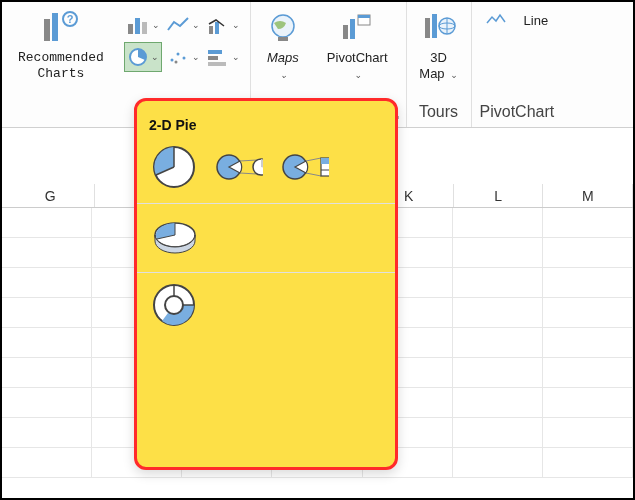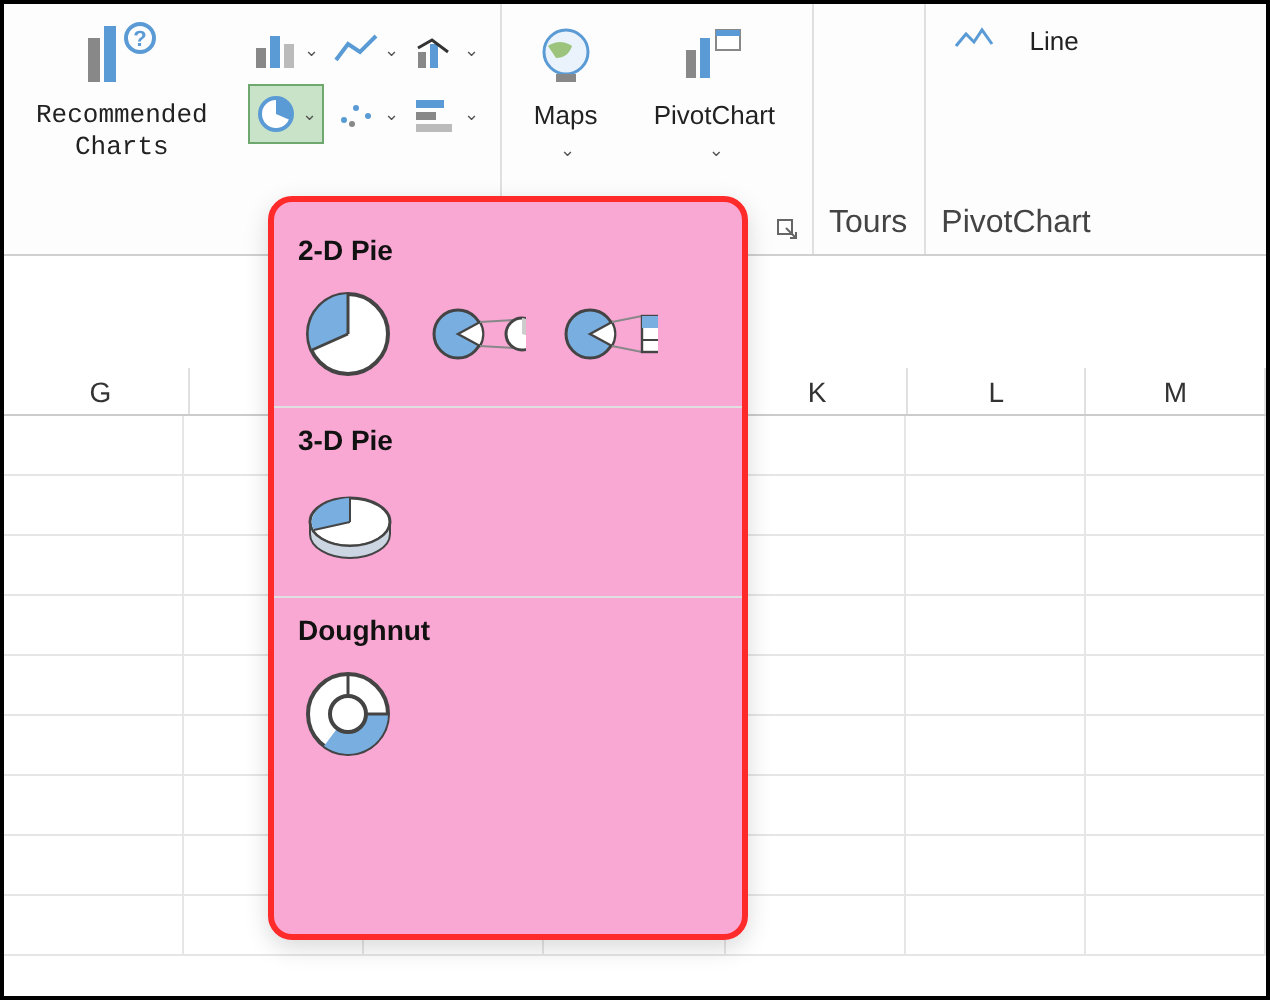--- a/index.html
+++ b/index.html
@@ -26,21 +26,21 @@
   
   
   .sheet { position: absolute; top: 126px; left: 0; right: 0; bottom: 0; background: #fff; }
   .col-headers { display: flex; height: 24px; border-bottom: 1px solid #ccc; }
   .col-headers .ch { width: 92px; text-align: center; font-size: 14px; color: #333; border-right: 1px solid #e0e0e0; line-height: 24px; }
   .col-headers .spacer { width: 4px; }
   .rows .row { display: flex; height: 30px; border-bottom: 1px solid #e6e6e6; }
   .rows .row .cell { width: 92px; border-right: 1px solid #e6e6e6; }
   
   
-  .dropdown { position: absolute; top: 96px; left: 132px; width: 240px; height: 372px; background: #f9a8d4; border: 3px solid #ff2a2a; border-radius: 12px; padding: 10px 8px 8px 12px; z-index: 10; box-shadow: 0 4px 12px rgba(0,0,0,0.15); }
+  .dropdown { position: absolute; top: 96px; left: 132px; width: 264px; height: 372px; background: #fde047; border: 3px solid #ff2a2a; border-radius: 12px; padding: 10px 8px 8px 12px; z-index: 10; box-shadow: 0 4px 12px rgba(0,0,0,0.15); }
   .dd-section-title { font-weight: 600; font-size: 14px; color: #111; margin: 6px 0 10px 0; }
   .dd-row { display: flex; align-items: center; gap: 18px; margin-bottom: 8px; }
   .dd-item { width: 48px; height: 48px; display: flex; align-items: center; justify-content: center; cursor: pointer; }
   .dd-sep { border-top: 1px solid #e0e0e0; margin: 12px -8px 8px -12px; }
   
   svg { display: block; }
 </style>
 </head>
 <body>
 
@@ -113,21 +113,21 @@
     <div style="flex:1"></div>
     <div class="group-label">Charts</div>
     <div class="dialog-launcher">
       <svg width="12" height="12">
           <rect x="1" y="1" width="7" height="7" fill="none" stroke="#666"></rect>
           <path d="M5 5 L10 10 M10 7 L10 10 L7 10" stroke="#666" fill="none"></path>
         </svg>
     </div>
   </div>
 
-  <div class="group" style="border-right:none;">
+  <div class="group" style="border-right:none;font-style:italic;">
     <div class="big-btn">
       <div class="icon-slot">
         <svg width="34" height="34">
             <circle cx="17" cy="15" r="11" fill="#eaf3fb" stroke="#5b9bd5" stroke-width="1.5"></circle>
             <path d="M8 12 Q14 8 20 12 Q18 18 12 18 Z" fill="#9cc47d"></path>
             <rect x="12" y="26" width="10" height="4" fill="#888"></rect>
           </svg>
       </div>
       <div class="lbl"><span>Maps</span><br><span class="caret">⌄</span></div>
     </div>
@@ -148,20 +148,33 @@
     <div class="group-label" style="visibility:hidden;">.</div>
     <div class="dialog-launcher">
       <svg width="12" height="12">
           <rect x="1" y="1" width="7" height="7" fill="none" stroke="#666"></rect>
           <path d="M5 5 L10 10 M10 7 L10 10 L7 10" stroke="#666" fill="none"></path>
         </svg>
     </div>
   </div>
 
   <div class="group">
+    <div class="big-btn">
+      <div class="icon-slot">
+        <svg width="36" height="36">
+          <rect x="4" y="8" width="5" height="20" fill="#888"></rect>
+          <rect x="11" y="4" width="5" height="24" fill="#5b9bd5"></rect>
+          <circle cx="26" cy="16" r="8" fill="#eaf3fb" stroke="#5b9bd5" stroke-width="1.5"></circle>
+          <ellipse cx="26" cy="16" rx="8" ry="3" fill="none" stroke="#5b9bd5" stroke-width="1"></ellipse>
+          <line x1="26" y1="8" x2="26" y2="24" stroke="#5b9bd5" stroke-width="1"></line>
+        </svg>
+      </div>
+      <div class="lbl" style="white-space:pre-line;"><span>3D
+Map</span> <span class="caret">⌄</span></div>
+    </div>
     <div class="group-label">Tours</div>
   </div>
 
   <div class="group" style="border-right:none;">
     <div class="spark-list">
       <div class="spark-item">
         <span class="ic">
             <svg width="20" height="14">
               <polyline points="1,10 6,4 10,8 14,2 19,9" fill="none" stroke="#5b9bd5" stroke-width="1.5"></polyline>
             </svg>
@@ -296,34 +309,32 @@
         <circle cx="14" cy="20" r="12" fill="#79aee0" stroke="#444" stroke-width="1.5"></circle>
         <path d="M14 20 L25 14 A12 12 0 0 1 25 26 Z" fill="#fff" stroke="#444" stroke-width="1.2"></path>
         <path d="M25 14 L40 11 M25 26 L40 29" stroke="#888" stroke-width="1"></path>
         <rect x="40" y="11" width="12" height="18" fill="#fff" stroke="#444" stroke-width="1.2"></rect>
         <rect x="40" y="11" width="12" height="6" fill="#79aee0"></rect>
         <line x1="40" y1="23" x2="52" y2="23" stroke="#444"></line>
       </svg>
     </div>
   </div>
   <div class="dd-sep"></div>
-  <div class="dd-section-title">3-D Pie</div>
   <div class="dd-row">
     <div class="dd-item">
       <svg width="52" height="42">
         <ellipse cx="26" cy="20" rx="20" ry="12" fill="#fff" stroke="#444" stroke-width="1.5"></ellipse>
         <path d="M26 20 L26 8 A20 12 0 0 0 8 24 Z" fill="#79aee0"></path>
         <path d="M6 20 A20 12 0 0 0 46 20 L46 26 A20 12 0 0 1 6 26 Z" fill="#ccd6e3" stroke="#444" stroke-width="1"></path>
         <line x1="26" y1="20" x2="26" y2="8" stroke="#444"></line>
         <line x1="26" y1="20" x2="8" y2="24" stroke="#444"></line>
       </svg>
     </div>
   </div>
   <div class="dd-sep"></div>
-  <div class="dd-section-title">Doughnut</div>
   <div class="dd-row">
     <div class="dd-item">
       <svg width="50" height="50">
         <circle cx="25" cy="25" r="20" fill="#fff" stroke="#444" stroke-width="2"></circle>
         <path d="M25 25 L45 25 A20 20 0 0 1 13 41 Z" fill="#79aee0"></path>
         <circle cx="25" cy="25" r="9" fill="#fff" stroke="#444" stroke-width="2"></circle>
         <line x1="25" y1="5" x2="25" y2="16" stroke="#444" stroke-width="1.5"></line>
         <line x1="34" y1="25" x2="45" y2="25" stroke="#444" stroke-width="1.5"></line>
       </svg>
     </div>

